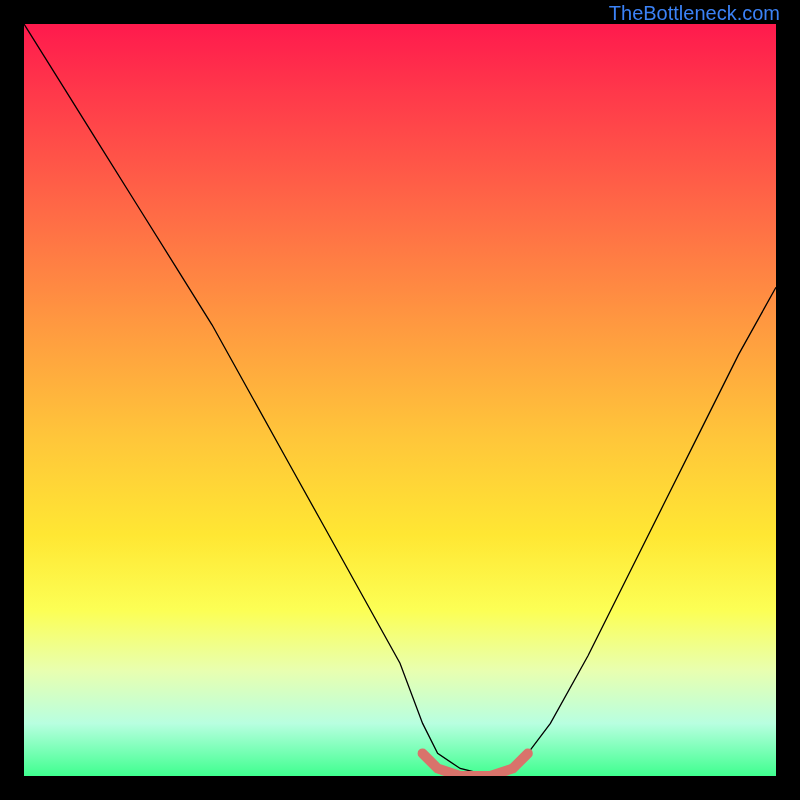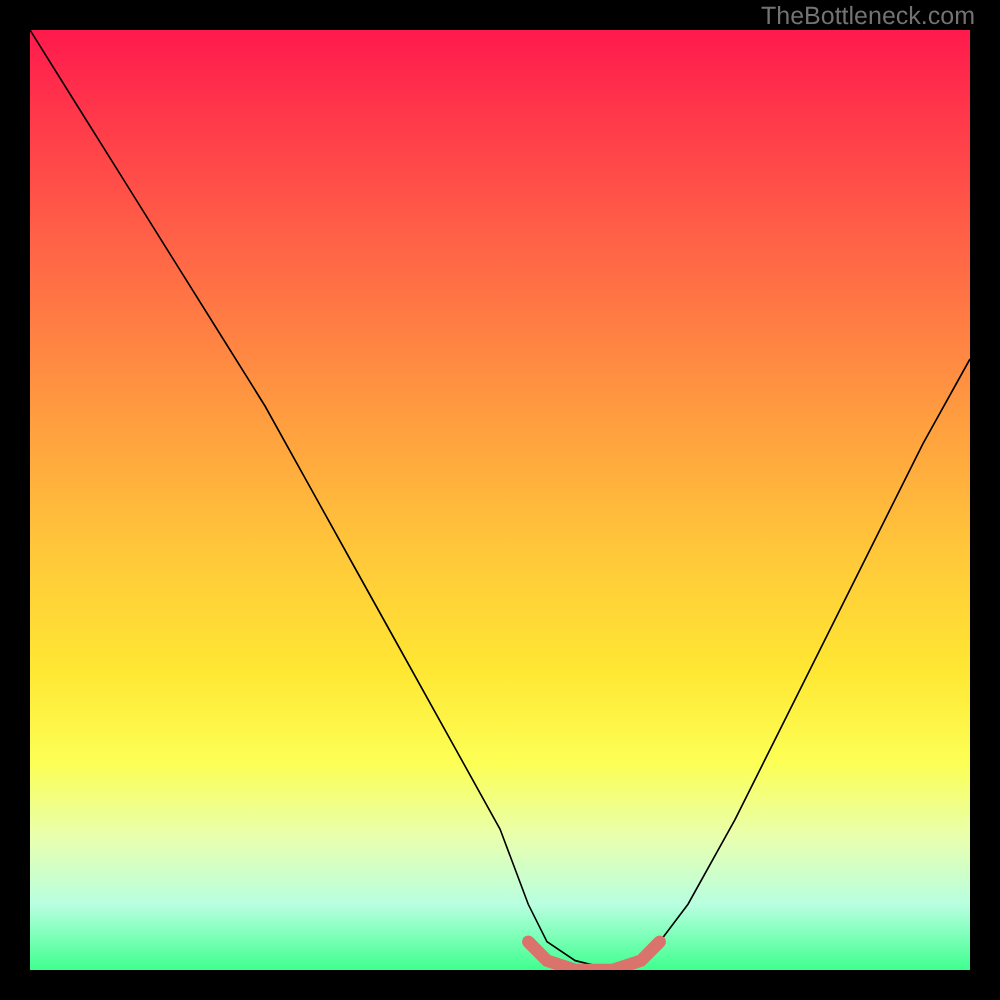--- a/index.html
+++ b/index.html
@@ -8,21 +8,21 @@
     width: 800px;
     height: 800px;
     background: #000;
     font-family: Arial, sans-serif;
     position: relative;
   }
   .watermark {
     position: absolute;
     top: 2px;
     right: 20px;
-    color: #737373;
+    color: #3b82f6;
     font-size: 20px;
     z-index: 10;
   }
   .plot-area {
     position: absolute;
     left: 24px;
     top: 24px;
     width: 752px;
     height: 752px;
     background: linear-gradient(to bottom,

